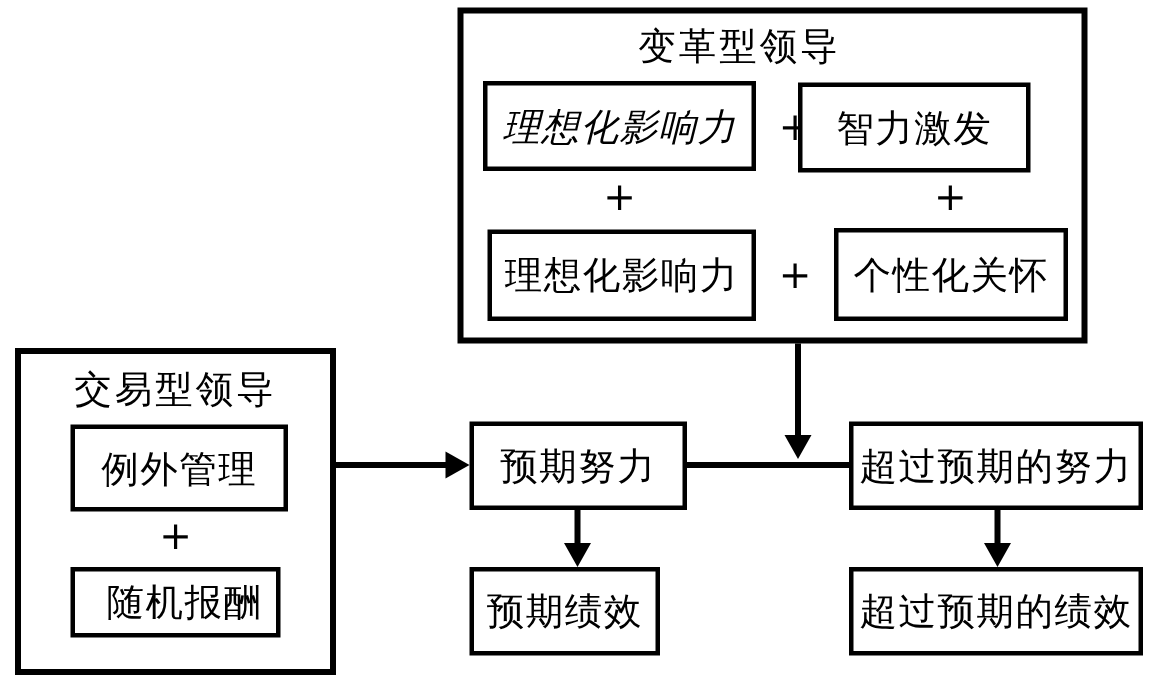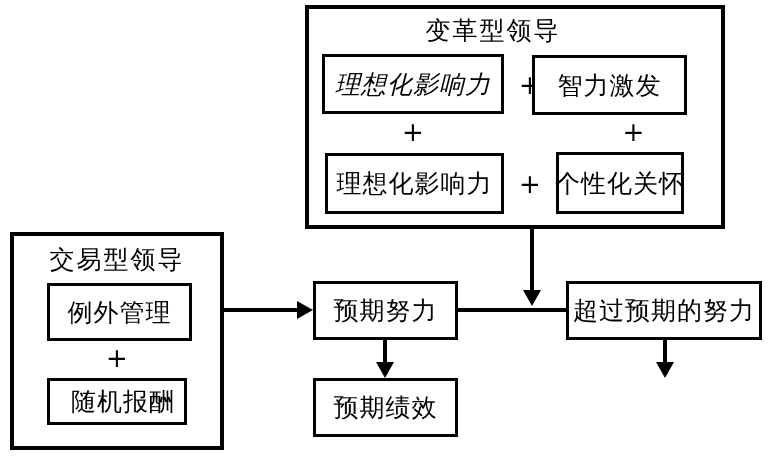--- a/index.html
+++ b/index.html
@@ -91,38 +91,39 @@
   <div class="box lbl-25" style="left:532px; top:55px; width:155px; height:60px;">智力激发</div>
 
   <div class="plus plus-26" style="left:322px; top:119px; width:182px;">+</div>
 
   <div class="plus plus-26" style="left:556px; top:119px; width:155px;">+</div>
 
   <div class="box lbl-25" style="left:325px; top:153px; width:179px; height:61px;">理想化影响力</div>
 
   <div class="plus plus-26" style="left:504px; top:171px; width:52px;">+</div>
 
-  <div class="box lbl-25" style="left:556px; top:152px; width:128px; height:62px;">个性化关怀</div>
+  <div class="box lbl-25" style="left:556px; top:152px; width:156px; height:62px;">个性化关怀</div>
 
   <div class="box outer" style="left:10px; top:232px; width:214px; height:218px;"></div>
 
   <div class="group-title lbl-25" style="left:10px; top:243px; width:214px;font-family:Liberation Serif, serif;">交易型领导</div>
 
   <div class="box lbl-25" style="left:47px; top:283px; width:145px; height:58px;">例外管理</div>
 
   <div class="plus plus-26" style="left:47px; top:345px; width:140px;">+</div>
 
   <div class="box lbl-25" style="left:47px; top:378px; width:140px; height:47px;padding-left:12px;">随机报酬</div>
 
   <div class="box lbl-25" style="left:566px; top:281px; width:196px; height:59px;">超过预期的努力</div>
 
   <div class="box lbl-25" style="left:313px; top:281px; width:145px; height:59px;">预期努力</div>
 
-  <div class="box lbl-25" style="left:313px; top:378px; width:145px; height:59px;">预期绩效</div>
+  <div class="box lbl-25" style="left:313px; top:378px; width:127px; height:59px;">预期绩效</div>
 
+  <div class="box lbl-25" style="left:566px; top:378px; width:196px; height:59px;">超过预期的绩效</div>
 
   <div class="hline" style="left:224px; top:308px; width:76px;"></div>
   <div class="arrow-right" style="left:297px; top:301px;"></div>
 
   <div class="hline" style="left:458px; top:308px; width:108px;"></div>
 
   <div class="vline" style="left:530px; top:229px; height:62px;"></div>
   <div class="arrow-down" style="left:523px; top:290px;"></div>
 
   <div class="vline" style="left:383px; top:340px; height:26px;"></div>

